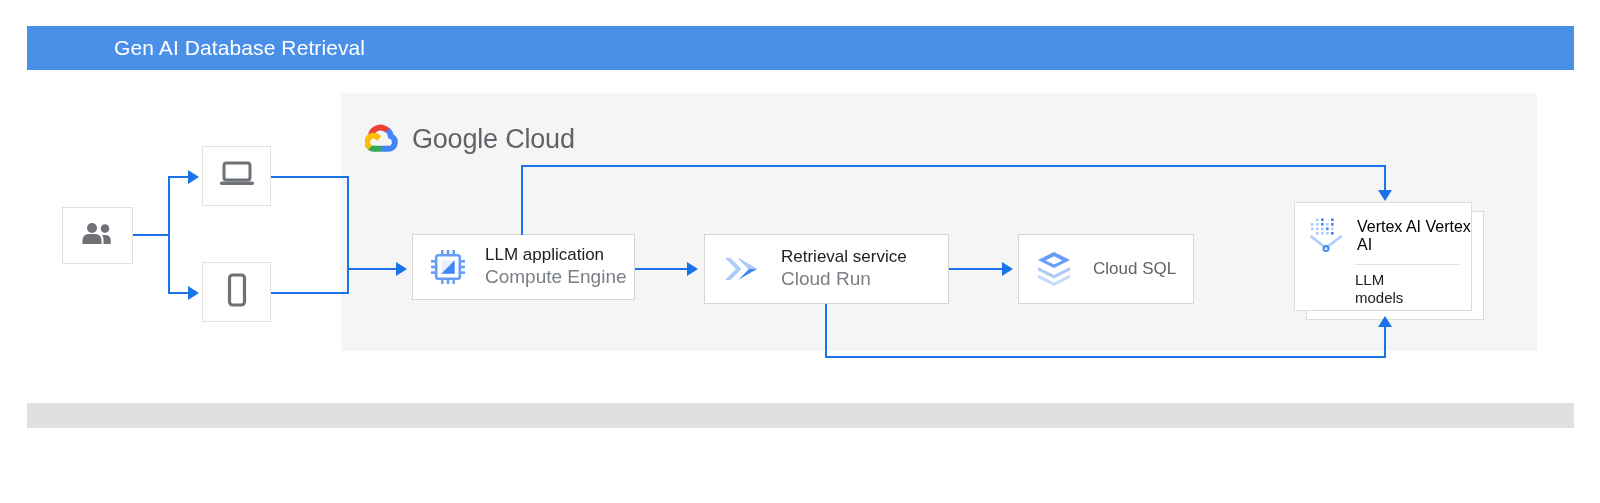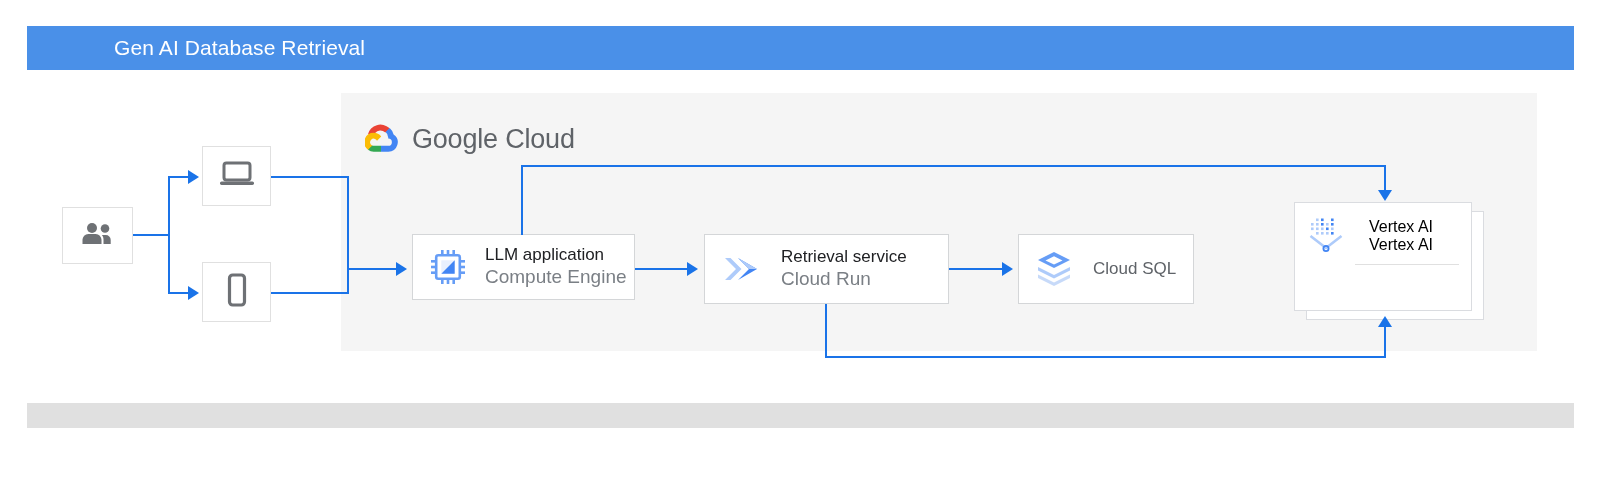--- a/index.html
+++ b/index.html
@@ -159,21 +159,21 @@
     top: 202px;
     width: 178px;
     height: 109px;
     background: #ffffff;
     border: 1px solid #dadce0;
     box-sizing: border-box;
   }
   #vertex-front .v-top {
     display: flex;
     align-items: center;
-    gap: 24px;
+    gap: 12px;
     padding: 11px 0 0 12px;
   }
   #vertex-front .v-divider {
     height: 1px;
     background: #e0e0e0;
     margin: 6px 12px 0 60px;
   }
   #vertex-front .v-body {
     font-size: 15px;
     color: #202124;
@@ -347,20 +347,24 @@
         <path d="M3.5 22 L19 34 L34.5 22" fill="none" stroke="#aecbfa" stroke-width="2.6" stroke-linejoin="round"></path>
         <circle cx="19" cy="34.5" r="2.6" fill="none" stroke="#4285f4" stroke-width="1.8"></circle>
       </svg>
     </span>
     <span class="labels">
       <span class="lbl-main">Vertex AI</span>
       <span class="lbl-sub">Vertex AI</span>
     </span>
   </div>
   <div class="v-divider"></div>
+  <div class="v-body">
+    <div>LLM</div>
+    <div>models</div>
+  </div>
 </div>
 
 <div class="wire h" style="left:133px; top:234px; width:37px;"></div>
 <div class="wire v" style="left:168px; top:177px; height:116px;"></div>
 
 <div class="wire h" style="left:168px; top:176px; width:22px;"></div>
 <div class="arrow-r" style="left:188px; top:170px;"></div>
 
 <div class="wire h" style="left:168px; top:292px; width:22px;"></div>
 <div class="arrow-r" style="left:188px; top:286px;"></div>

